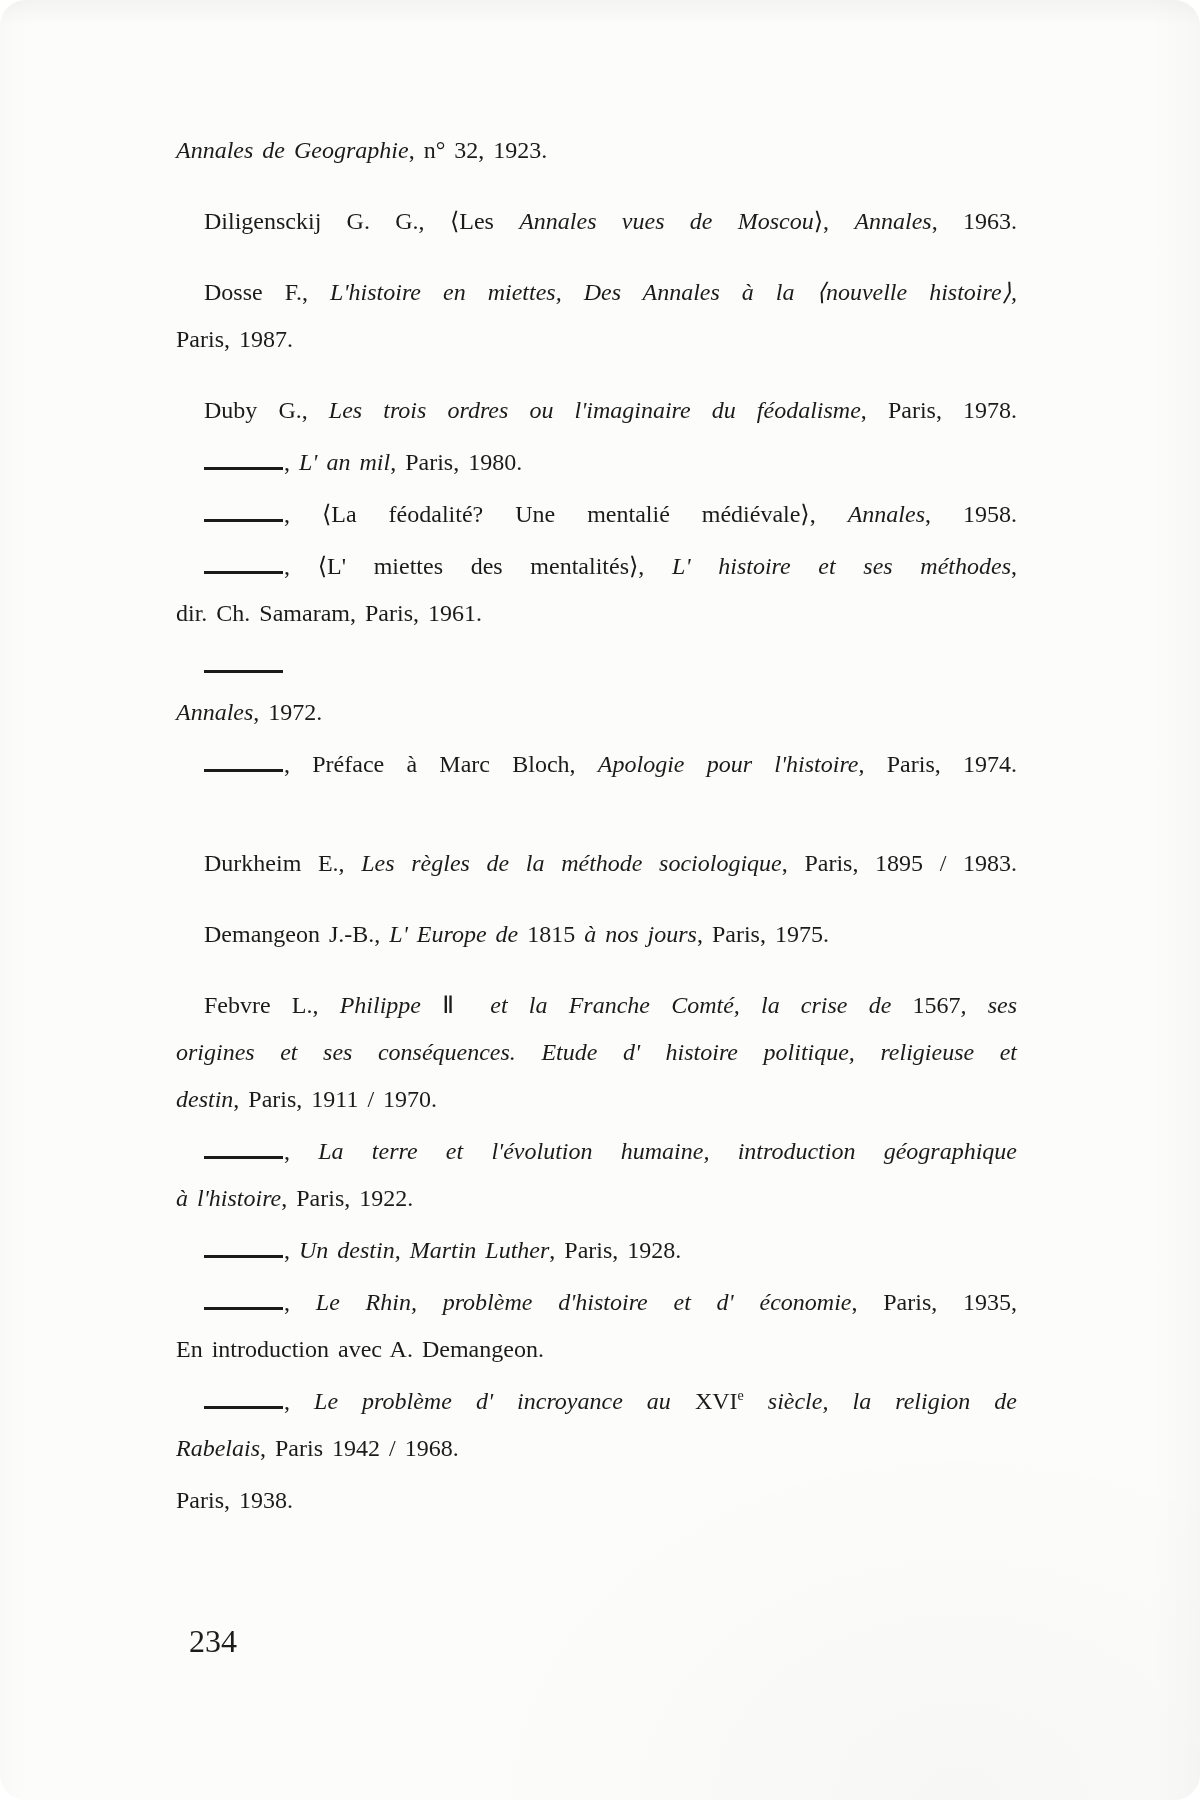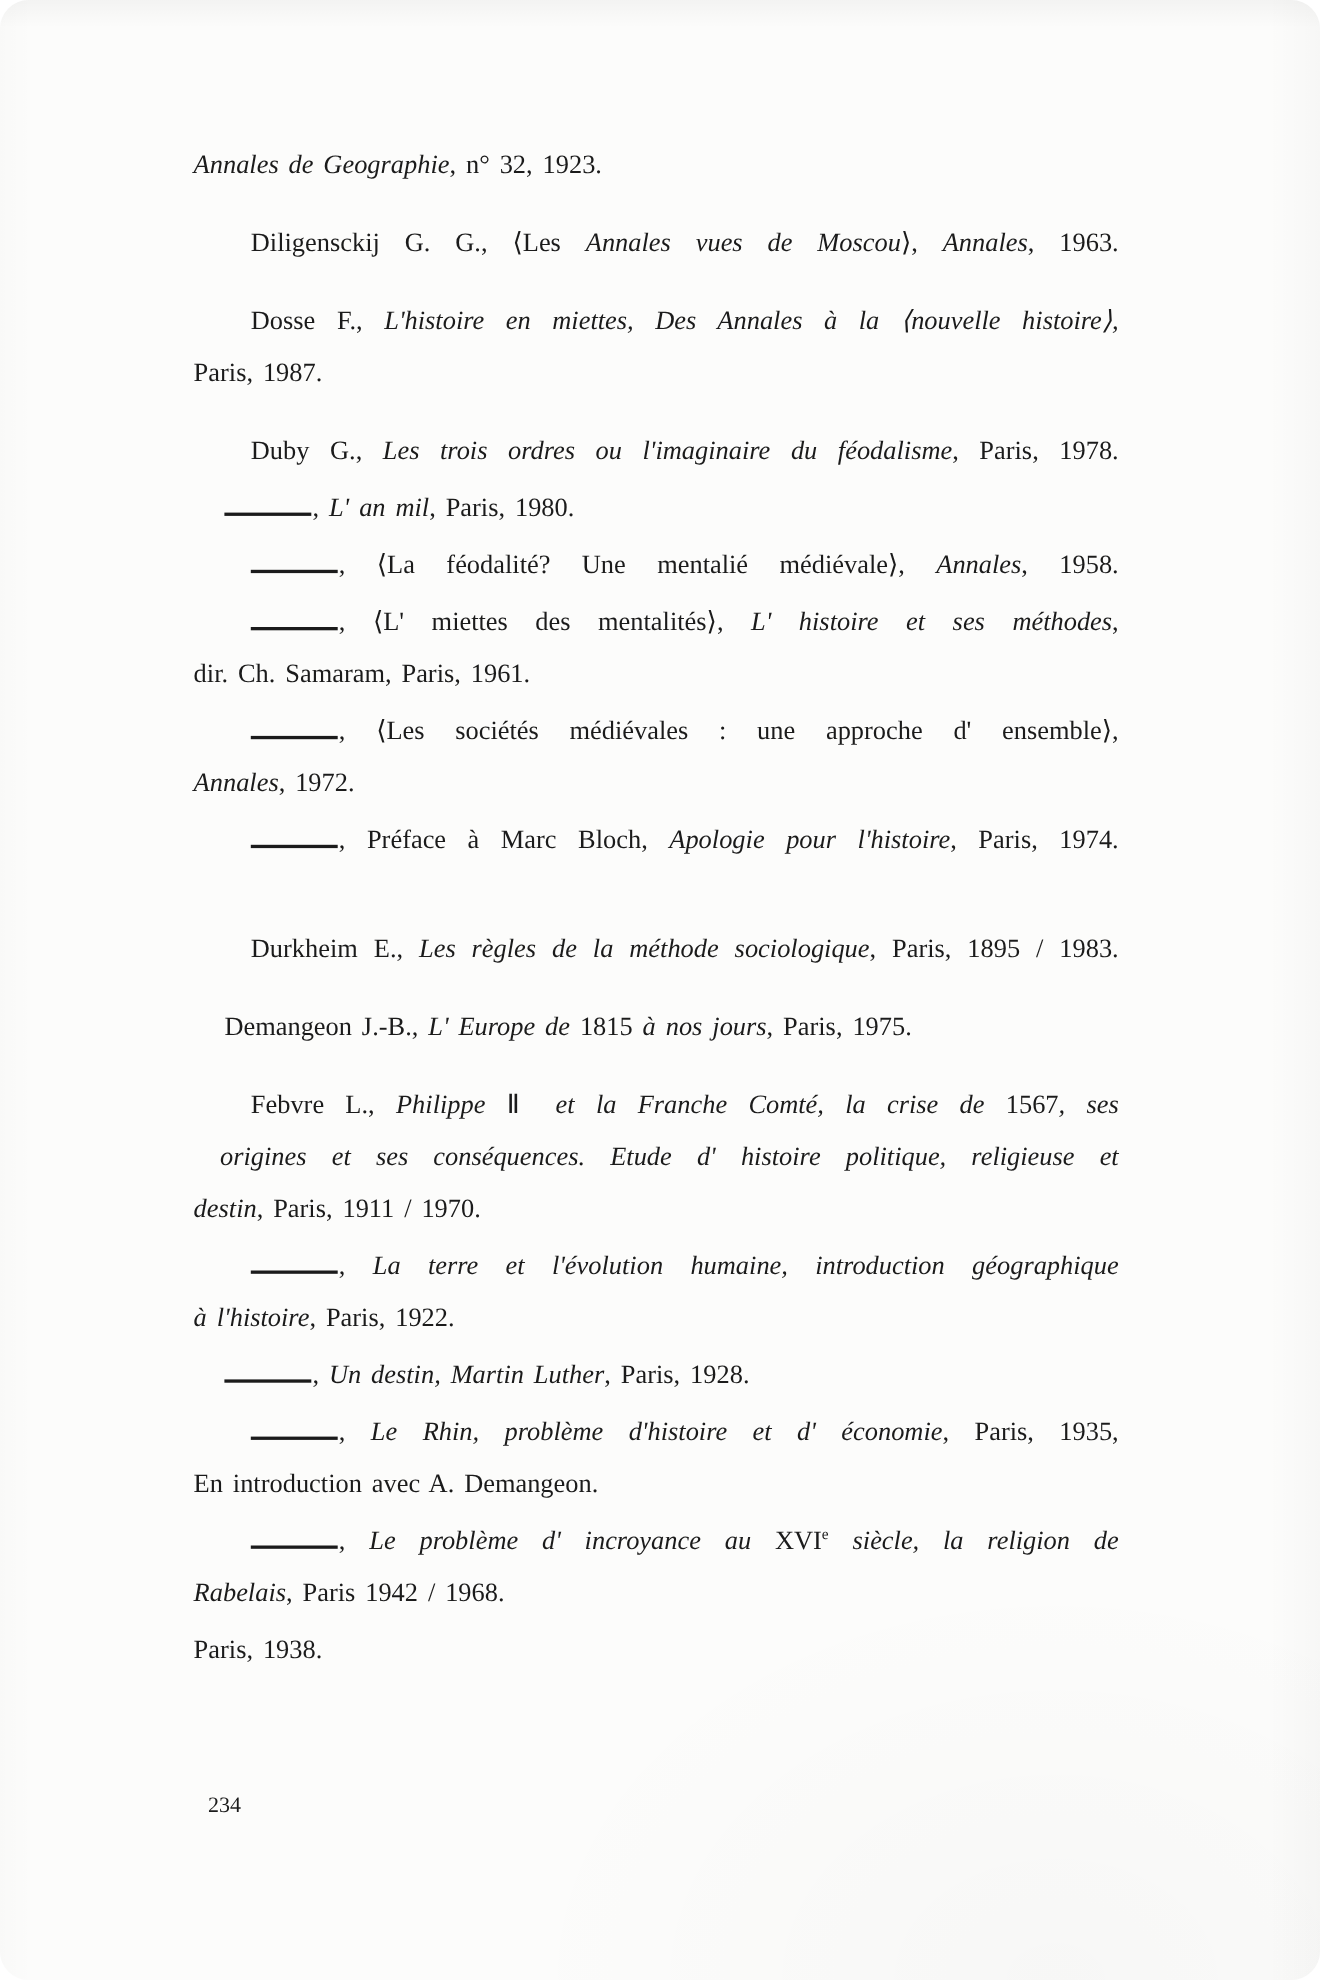--- a/index.html
+++ b/index.html
@@ -28,34 +28,33 @@
   .gap-section{margin-top:52px;}
   .line{
     font-size:24px;line-height:47px;white-space:normal;
     text-align:left;
   }
   .line.plain{word-spacing:3px;}
   .line.justify{
     text-align:justify;
     text-align-last:justify;
     text-justify:inter-word;
-    margin-left:24px;
   }
   .line.indent{text-indent:28px;}
   .seg-roman{font-style:normal;}
   .seg-italic{font-style:italic;}
   .seg-sup{font-style:normal;vertical-align:super;font-size:14px;line-height:0;letter-spacing:0;}
   .rule{
     display:inline-block;width:79px;height:1px;
     border-bottom:3px solid var(--ink,#1b1b1b);
     vertical-align:baseline;margin-right:1px;
   }
   .page-number{
     position:absolute;left:189px;top:1627px;
-    font-size:20px;line-height:28px;color:var(--ink,#1b1b1b);
+    font-size:32px;line-height:28px;color:var(--ink,#1b1b1b);
   }
 </style>
 </head>
 <body style="--ink: #1b1b1b; --paper: #fcfcfb;">
 
 <div class="page">
   <div class="textblock">
       <div class="entry gap-first">
         <div class="line plain"><span class="seg-italic">Annales de Geographie</span><span class="seg-roman">, n° 32, 1923.</span></div>
       </div>
@@ -73,21 +72,21 @@
         <div class="line plain indent"><span class="rule"></span><span class="seg-roman">, </span><span class="seg-italic">L' an mil</span><span class="seg-roman">, Paris, 1980.</span></div>
       </div>
       <div class="entry gap-dash">
         <div class="line justify indent"><span class="rule"></span><span class="seg-roman">, ⟨La féodalité? Une mentalié médiévale⟩, </span><span class="seg-italic">Annales</span><span class="seg-roman">, 1958.</span></div>
       </div>
       <div class="entry gap-dash">
         <div class="line justify indent"><span class="rule"></span><span class="seg-roman">, ⟨L' miettes des mentalités⟩, </span><span class="seg-italic">L' histoire et ses méthodes</span><span class="seg-roman">,</span></div>
         <div class="line plain"><span class="seg-roman">dir. Ch. Samaram, Paris, 1961.</span></div>
       </div>
       <div class="entry gap-dash">
-        <div class="line justify indent"><span class="rule"></span><span class="seg-roman">, ⟨Les sociétés médiévales : une approche d' ensemble⟩,</span></div>
+        <div class="line justify indent"><span class="rule"></span></div>
         <div class="line plain"><span class="seg-italic">Annales</span><span class="seg-roman">, 1972.</span></div>
       </div>
       <div class="entry gap-dash">
         <div class="line justify indent"><span class="rule"></span><span class="seg-roman">, Préface à Marc Bloch, </span><span class="seg-italic">Apologie pour l'histoire</span><span class="seg-roman">, Paris, 1974.</span></div>
       </div>
       <div class="entry gap-section">
         <div class="line justify indent"><span class="seg-roman">Durkheim E., </span><span class="seg-italic">Les règles de la méthode sociologique</span><span class="seg-roman">, Paris, 1895 / 1983.</span></div>
       </div>
       <div class="entry gap-entry">
         <div class="line plain indent"><span class="seg-roman">Demangeon J.-B., </span><span class="seg-italic">L' Europe de </span><span class="seg-roman">1815</span><span class="seg-italic"> à nos jours</span><span class="seg-roman">, Paris, 1975.</span></div>

